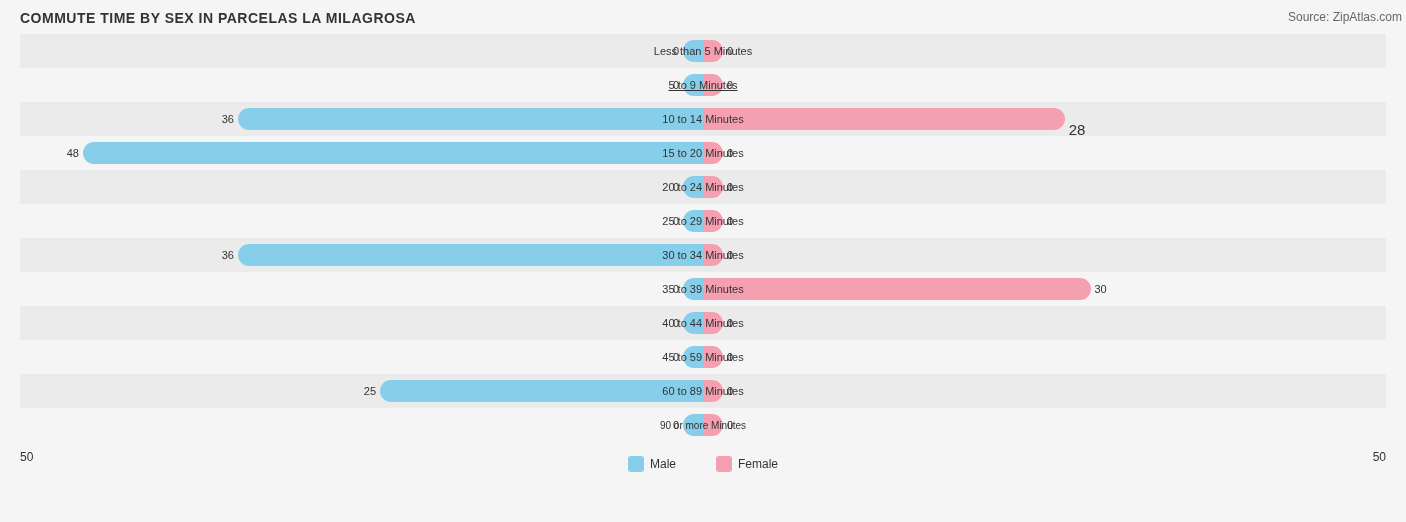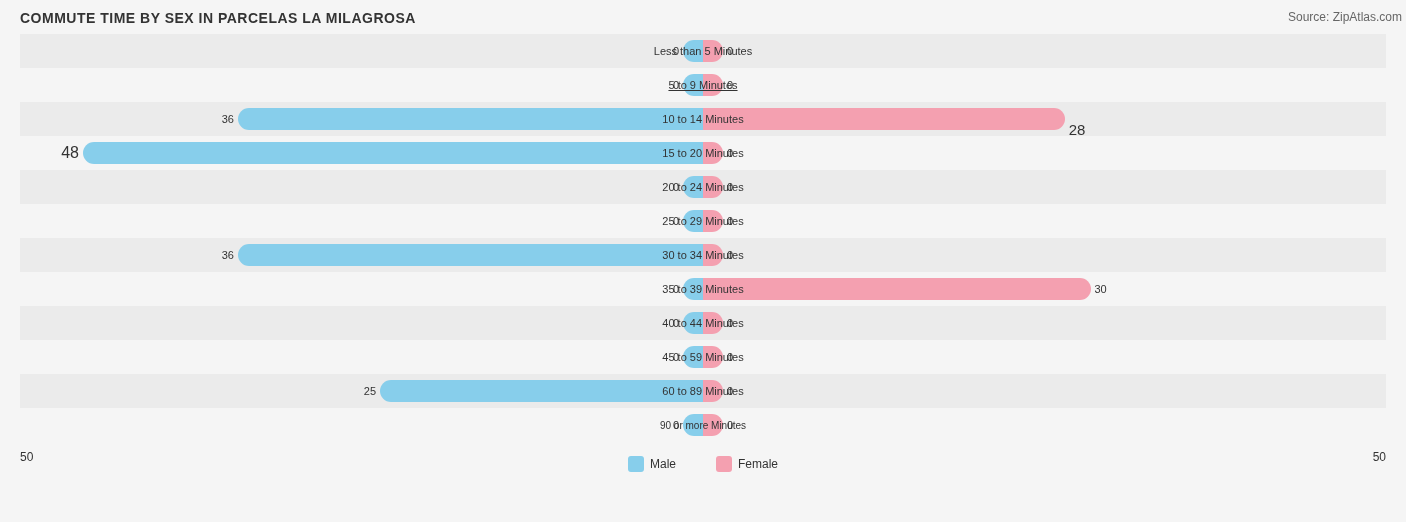--- a/index.html
+++ b/index.html
@@ -97,21 +97,21 @@
         <div style="position: absolute; left: 50%; transform: translateX(-50%); font-size: 11px; color: rgb(51, 51, 51); white-space: nowrap; z-index: 10; text-decoration: underline;">5 to 9 Minutes</div>
       </div>
       <div class="row" style="position: relative; height: 34px; display: flex; align-items: center;">
         <div style="position: absolute; right: calc(50% + 469px); font-size: 11px; color: rgb(51, 51, 51); white-space: nowrap;">36</div>
         <div style="position: absolute; left: calc(50% + 365.667px); font-size: 15px; color: rgb(51, 51, 51); margin-top: 20px;">28</div>
         <div style="position: absolute; right: 50%; height: 22px; width: 465px; background: rgb(135, 206, 235); border-radius: 11px 0px 0px 11px;"></div>
         <div style="position: absolute; left: 50%; height: 22px; width: 361.667px; background: rgb(244, 160, 176); border-radius: 0px 11px 11px 0px;"></div>
         <div style="position: absolute; left: 50%; transform: translateX(-50%); font-size: 11px; color: rgb(51, 51, 51); white-space: nowrap; z-index: 10;">10 to 14 Minutes</div>
       </div>
       <div class="row" style="position: relative; height: 34px; display: flex; align-items: center;">
-        <div style="position: absolute; right: calc(50% + 624px); font-size: 16px; color: rgb(51, 51, 51); white-space: nowrap;">48</div>
+        <div style="position: absolute; right: calc(50% + 624px); font-size: 11px; color: rgb(51, 51, 51); white-space: nowrap;">48</div>
         <div style="position: absolute; left: calc(50% + 24px); font-size: 11px; color: rgb(51, 51, 51);">0</div>
         <div style="position: absolute; right: 50%; height: 22px; width: 620px; background: rgb(135, 206, 235); border-radius: 11px 0px 0px 11px;"></div>
         <div style="position: absolute; left: 50%; height: 22px; width: 20px; background: rgb(244, 160, 176); border-radius: 0px 11px 11px 0px;"></div>
         <div style="position: absolute; left: 50%; transform: translateX(-50%); font-size: 11px; color: rgb(51, 51, 51); white-space: nowrap; z-index: 10;">15 to 20 Minutes</div>
       </div>
       <div class="row" style="position: relative; height: 34px; display: flex; align-items: center;">
         <div style="position: absolute; right: calc(50% + 24px); font-size: 11px; color: rgb(51, 51, 51);">0</div>
         <div style="position: absolute; left: calc(50% + 24px); font-size: 11px; color: rgb(51, 51, 51);">0</div>
         <div style="position: absolute; right: 50%; height: 22px; width: 20px; background: rgb(135, 206, 235); border-radius: 11px 0px 0px 11px;"></div>
         <div style="position: absolute; left: 50%; height: 22px; width: 20px; background: rgb(244, 160, 176); border-radius: 0px 11px 11px 0px;"></div>

